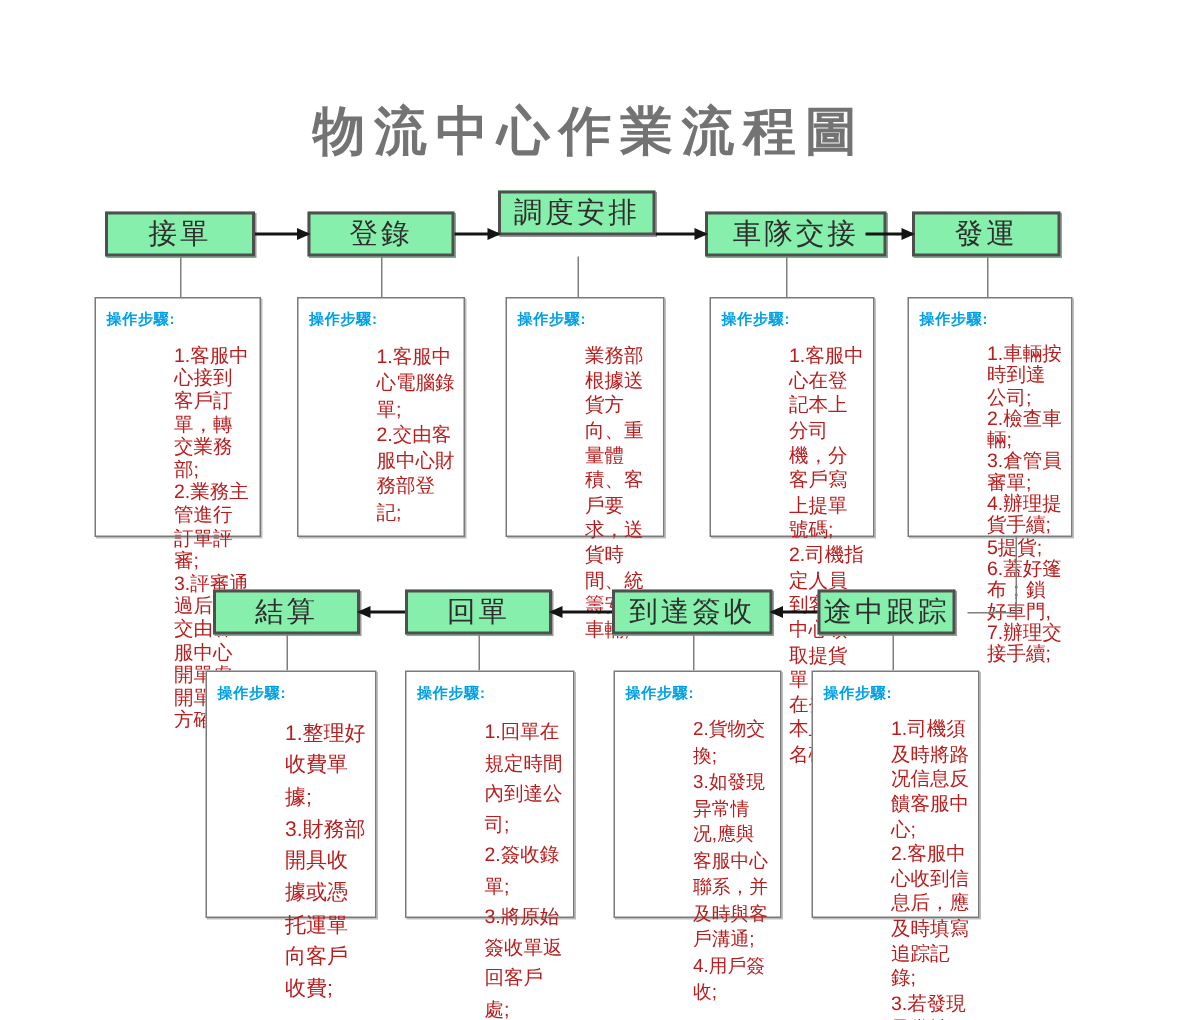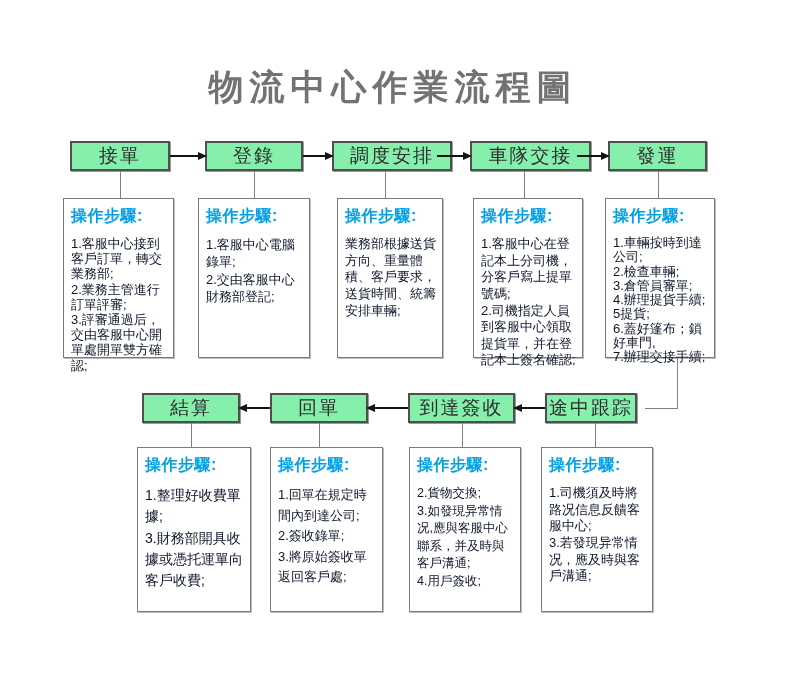--- a/index.html
+++ b/index.html
@@ -18,24 +18,24 @@
     display:flex;align-items:center;justify-content:center;
     font-size:19px;color:#2e2e2e;letter-spacing:2px;
     box-shadow:1px 1px 0 #9a9a9a;
   }
   .detail-box{
     position:absolute;background:#ffffff;border:1px solid #7a7a7a;
     box-sizing:border-box;padding:7px 6px 4px 7px;
     box-shadow:1px 1px 0 #bdbdbd;
   }
   .detail-heading{
-    font-size:16px;font-weight:bold;color:#00a0e8;margin-bottom:9px;
+    font-size:10px;font-weight:bold;color:#00a0e8;margin-bottom:9px;
     letter-spacing:0.5px;
   }
-  .detail-body{font-size:13px;color:#0f172a;}
+  .detail-body{font-size:13px;color:#b91c1c;margin-left:45px;}
   .detail-body .step-line{margin:0;}
   .lh110 .step-line{line-height:1.10;}
   .lh115 .step-line{line-height:1.17;}
   .lh128 .step-line{line-height:1.28;}
   .lh135 .step-line{line-height:1.33;}
   .lh140 .step-line{line-height:1.40;font-size:12.5px;}
   .lh150 .step-line{line-height:1.52;font-size:14px;}
   .lh155 .step-line{line-height:1.58;}
   .arrow{position:absolute;height:0;border-top:2px solid #141414;}
   .arrow.right::after{
@@ -49,21 +49,21 @@
   .vline{position:absolute;width:1px;background:#7f7f7f;}
   .hline{position:absolute;height:1px;background:#7f7f7f;}
 </style>
 </head>
 <body>
 
 <div class="title">物流中心作業流程圖</div>
 
 <div class="flow-box" style="left:70px;top:141px;width:100px">接單</div>
 <div class="flow-box" style="left:205px;top:141px;width:98px">登錄</div>
-<div class="flow-box" style="left:332px;top:141px;width:120px">調度安排</div>
+<div class="flow-box" style="left:332px;top:127px;width:105px">調度安排</div>
 <div class="flow-box" style="left:470px;top:141px;width:121px">車隊交接</div>
 <div class="flow-box" style="left:608px;top:141px;width:99px">發運</div>
 
 <div class="arrow right" style="left:170px;top:155px;width:35px"></div>
 <div class="arrow right" style="left:303px;top:155px;width:29px"></div>
 <div class="arrow right" style="left:437px;top:155px;width:33px"></div>
 <div class="arrow right" style="left:577px;top:155px;width:31px"></div>
 
 <div class="vline" style="left:120px;top:171px;height:27px"></div>
 <div class="vline" style="left:254px;top:171px;height:27px"></div>
@@ -149,15 +149,16 @@
   <div class="detail-body lh140">
       <div class="step-line">2.貨物交換;</div>
       <div class="step-line">3.如發現异常情况,應與客服中心聯系，并及時與客戶溝通;</div>
       <div class="step-line">4.用戶簽收;</div>
     </div>
 </div>
 <div class="detail-box" style="left:541px;top:447px;width:112px;height:165px">
   <div class="detail-heading">操作步驟:</div>
   <div class="detail-body lh128">
       <div class="step-line">1.司機須及時將路况信息反饋客服中心;</div>
+      <div class="step-line">2.客服中心收到信息后，應及時填寫追踪記錄;</div>
       <div class="step-line">3.若發現异常情况，應及時與客戶溝通;</div>
     </div>
 </div>
 
 </body></html>

